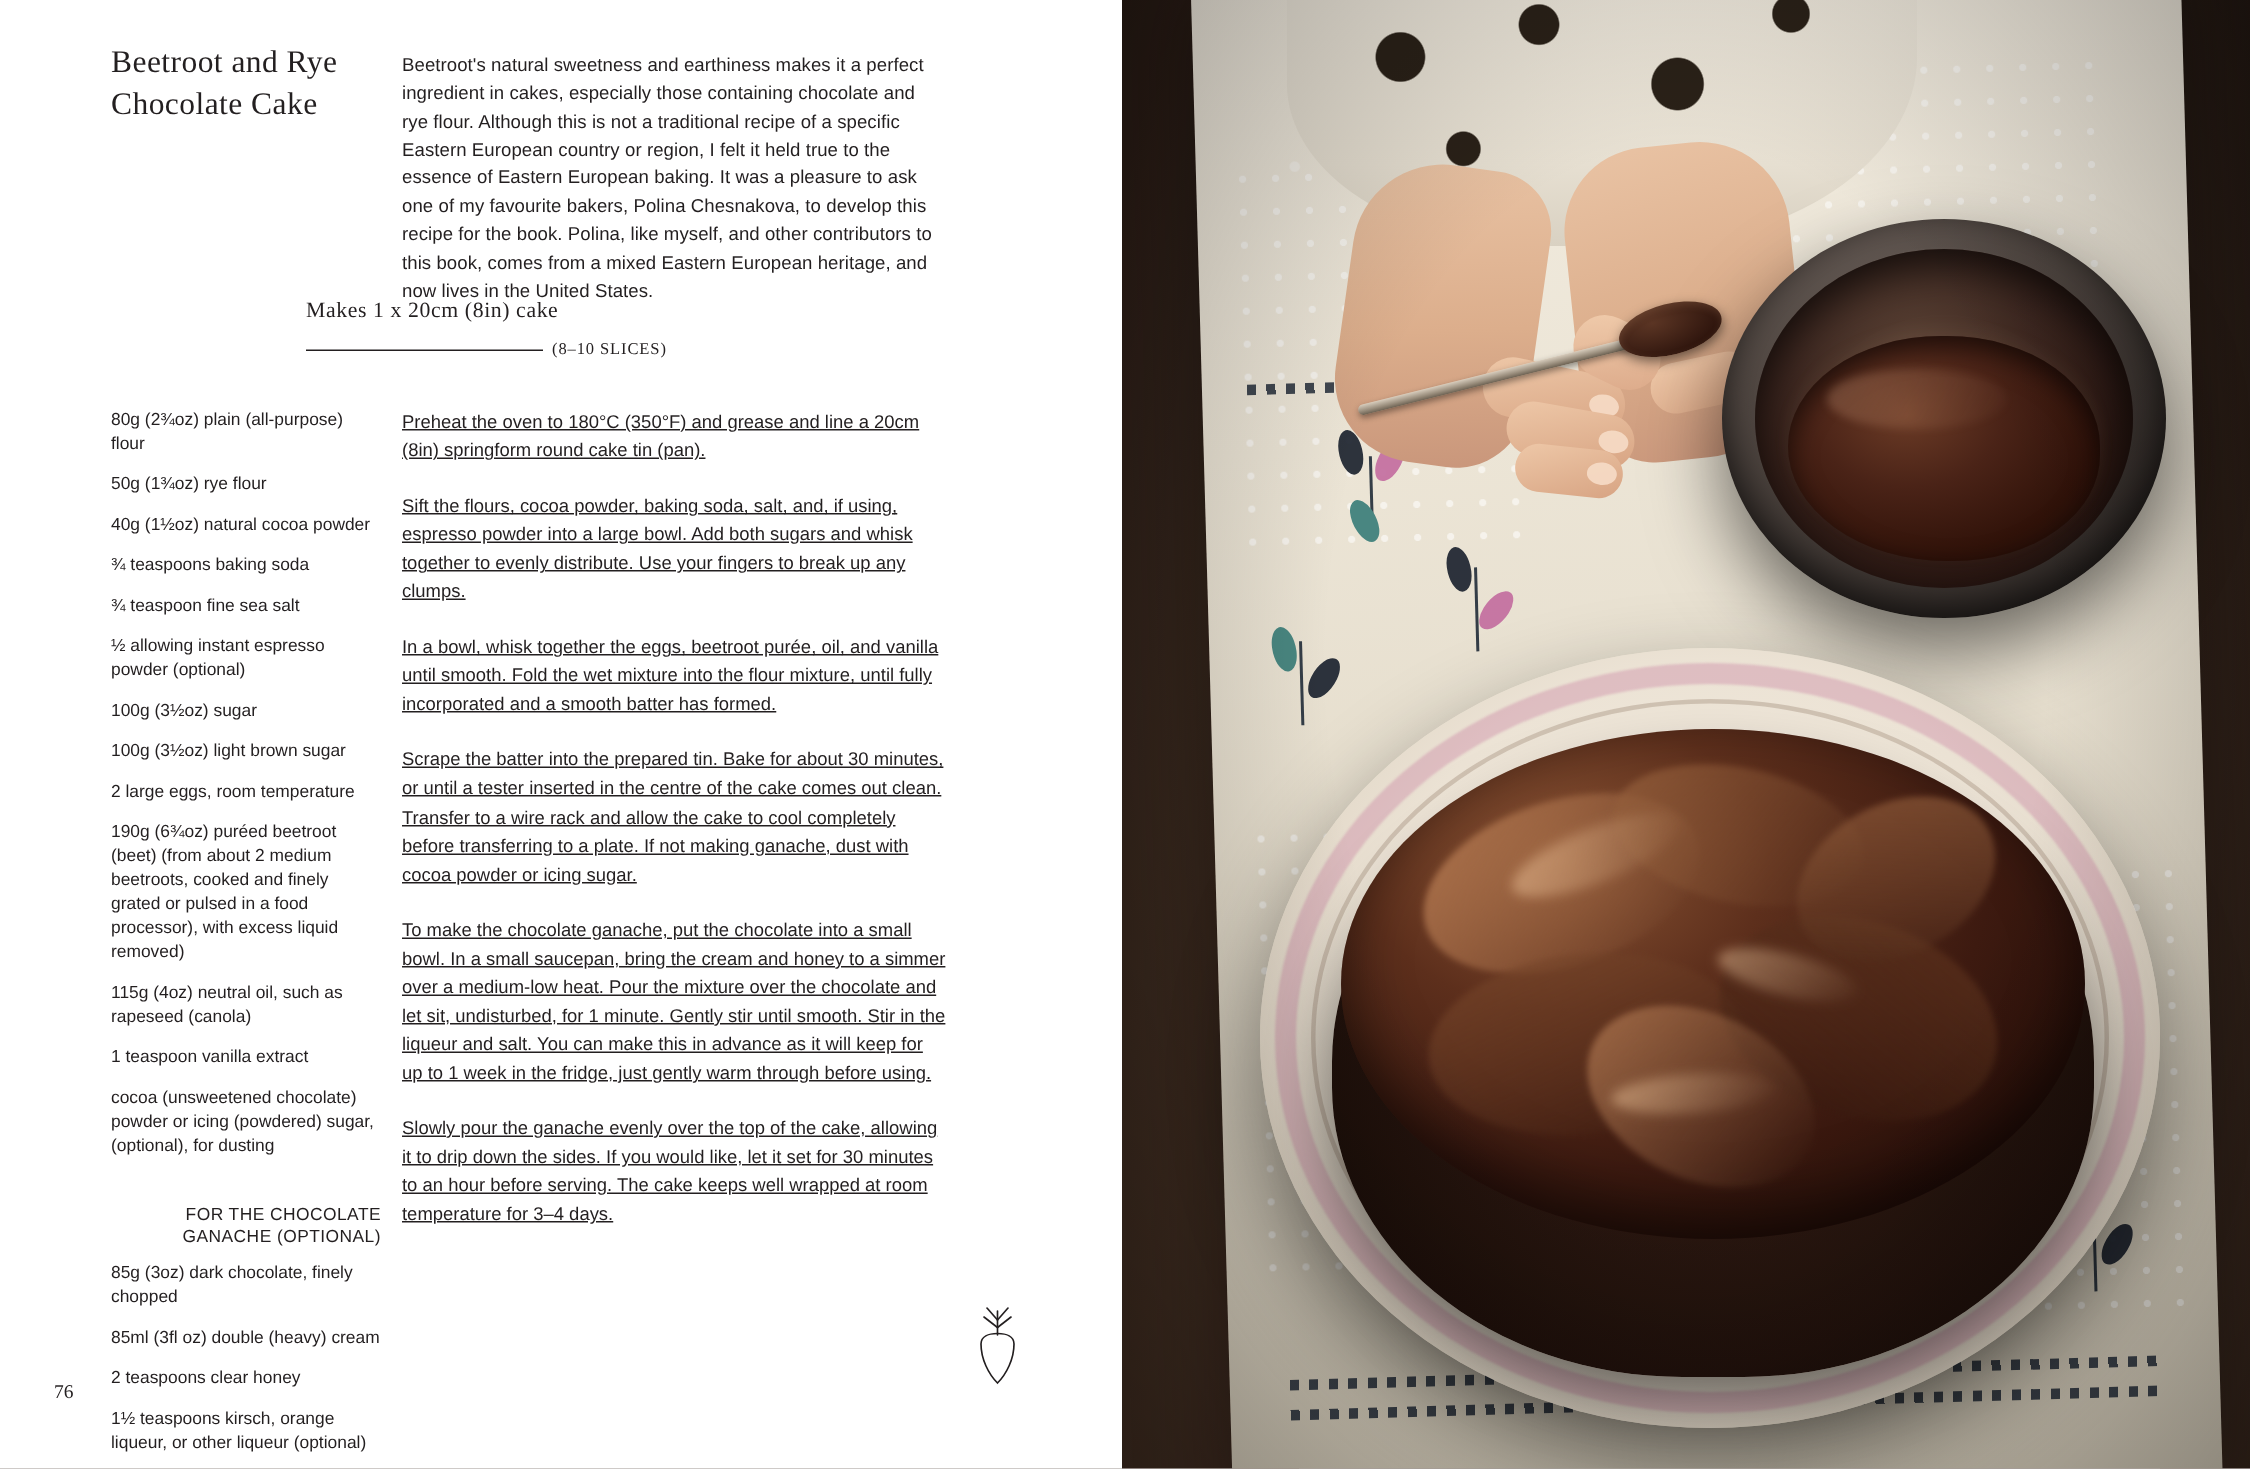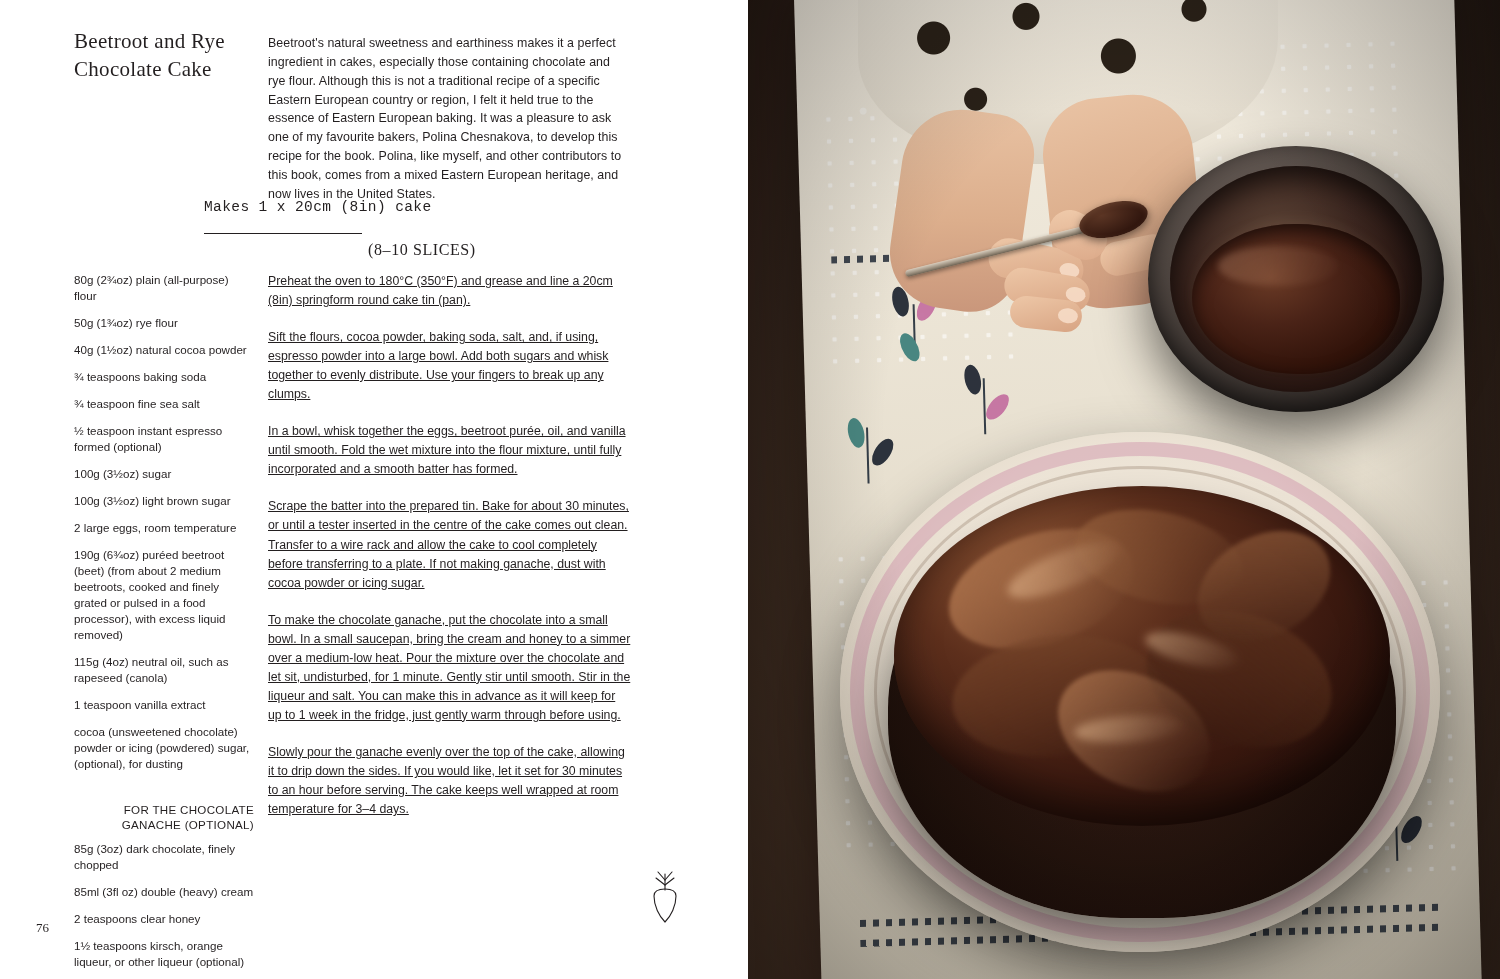--- a/index.html
+++ b/index.html
@@ -51,38 +51,38 @@
     letter-spacing: 0.05px;
   }
 
   .makes-block {
     position: absolute;
     left: 204px;
     top: 199px;
     width: 250px;
   }
   .makes-line1 {
-    font-family: Liberation Mono, monospace;
+    font-family: Liberation Serif, serif;
     font-size: 14.5px;
     line-height: 1.22;
     letter-spacing: 0.4px;
   }
   .makes-rule {
     position: absolute;
     left: 204px;
     top: 233px;
     width: 158px;
     border-bottom: 1px solid #231f20;
   }
   .slices {
     position: absolute;
     left: 368px;
-    top: 241px;
+    top: 227px;
     font-family: "Liberation Serif", serif;
-    font-size: 16px;
+    font-size: 11px;
     letter-spacing: 0.6px;
     color: #231f20;
   }
 
   
   .ingredients {
     position: absolute;
     left: 74px;
     top: 272px;
     width: 180px;
@@ -435,21 +435,21 @@
     <div class="makes-rule"></div>
     <div class="slices">(8–10 SLICES)</div>
 
     <div class="ingredients">
       <ul>
         <li>80g (2¾oz) plain (all-purpose) flour</li>
         <li>50g (1¾oz) rye flour</li>
         <li>40g (1½oz) natural cocoa powder</li>
         <li>¾ teaspoons baking soda</li>
         <li>¾ teaspoon fine sea salt</li>
-        <li>½ teaspoon instant espresso formed (optional)</li>
+        <li>½ allowing instant espresso powder (optional)</li>
         <li>100g (3½oz) sugar</li>
         <li>100g (3½oz) light brown sugar</li>
         <li>2 large eggs, room temperature</li>
         <li>190g (6¾oz) puréed beetroot (beet) (from about 2 medium beetroots, cooked and finely grated or pulsed in a food processor), with excess liquid removed)</li>
         <li>115g (4oz) neutral oil, such as rapeseed (canola)</li>
         <li>1 teaspoon vanilla extract</li>
         <li>cocoa (unsweetened chocolate) powder or icing (powdered) sugar, (optional), for dusting</li>
       </ul>
 
       <div class="sub-head">FOR THE CHOCOLATE GANACHE (OPTIONAL)</div>

